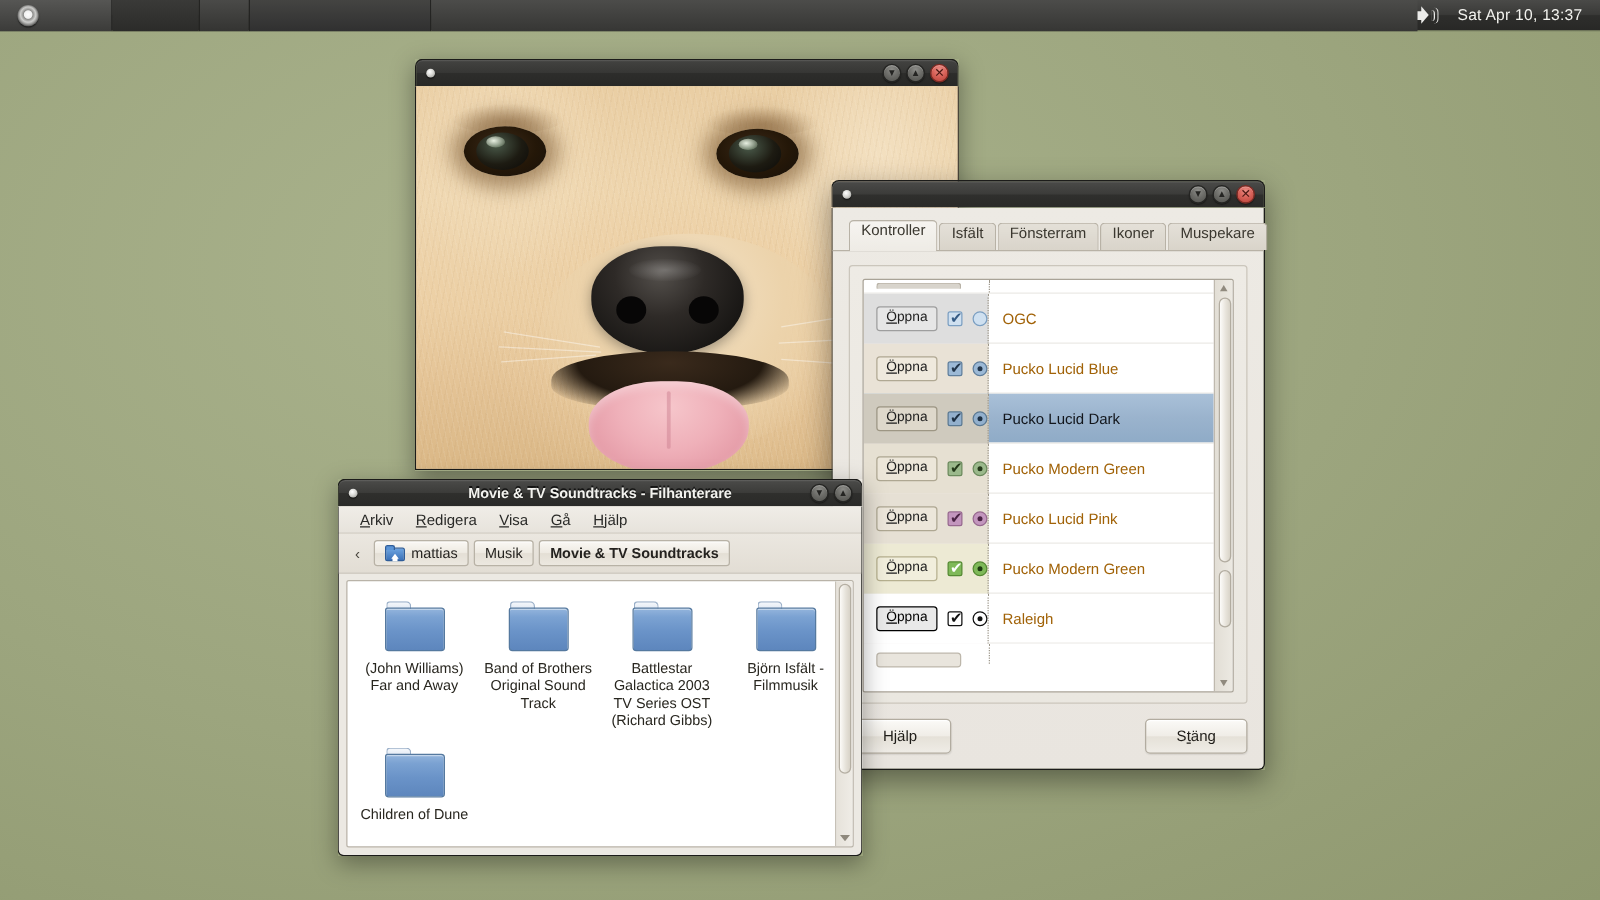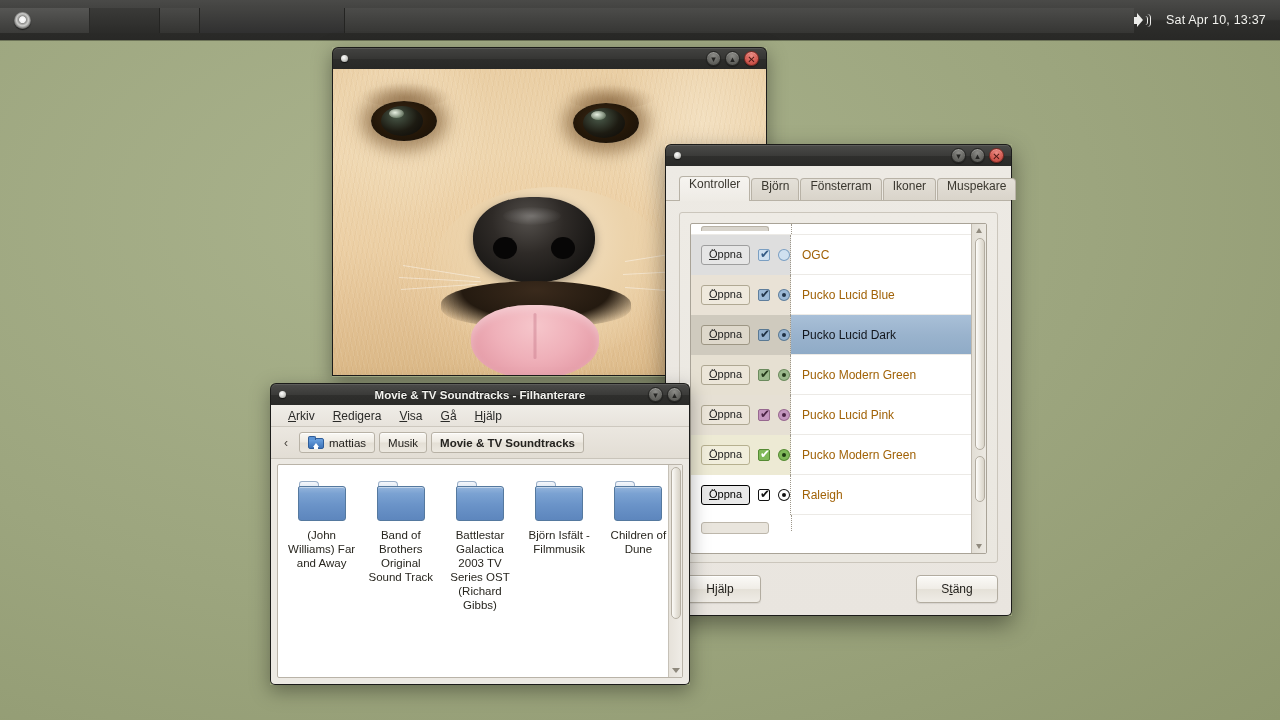--- a/index.html
+++ b/index.html
@@ -13,21 +13,21 @@
 
   
   #desktop {
     position: absolute; left:0; top:0; width:1280px; height:720px;
     background:
       radial-gradient(ellipse at 35% 30%, #aab38d 0%, #9ca57e 55%, #8f986f 100%);
   }
 
   
   #panel {
-    position:absolute; left:0; top:0; width:1280px; height:41px;
+    position:absolute; left:0; top:0; width:1280px; height:25px;
     background: linear-gradient(to bottom, #4a4a48 0%, #3a3a38 48%, #2e2e2c 52%, #282826 100%);
     border-bottom: 1px solid #6d7458;
     display:flex; align-items:center;
     color:#e9e9e4;
     font-size:12.5px;
   }
   #panel .panel-seg {
     height:25px; display:flex; align-items:center;
   }
   .seg-a { width:90px; background: linear-gradient(to bottom,#565654,#3b3b39); border-right:1px solid #2a2a28; }
@@ -246,21 +246,21 @@
   .homeicon .hs2{
     position:absolute; left:6px; bottom:0px; width:4px;height:3px; background:#fff;
   }
   .fileview {
     flex:1; margin:0 0 0 0; background:#fff;
     border:1px solid #b9b3a8; border-radius:2px;
     margin:5px 6px 6px 6px;
     position:relative; overflow:hidden;
   }
   .grid {
-    display:grid; grid-template-columns: repeat(5, 1fr);
+    display:grid; grid-template-columns: repeat(4, 1fr);
     padding:12px 4px 4px 4px; gap:0px 0px;
   }
   .fitem { text-align:center; padding:4px 6px 10px 6px; }
   .fitem .fthumb { display:flex; justify-content:center; margin-bottom:7px; }
   .folder { width:48px;height:40px; position:relative; }
   .folder .tab2 {
     position:absolute; left:1px; top:0; width:20px;height:7px;
     border-radius:3px 4px 0 0;
     background: linear-gradient(to bottom,#f4f7fb,#dfe7f2);
     border:1px solid #9aafc8; border-bottom:none;
@@ -492,21 +492,21 @@
         </span>
     </span>
   </div>
   <div class="winbody">
 
     <div class="tabstrip">
       <div class="tab active">
           <span>Kontroller</span>
         </div>
       <div class="tab">
-          <span>Björn</span>
+          <span>Isfält</span>
         </div>
       <div class="tab">
           <span>Fönsterram</span>
         </div>
       <div class="tab">
           <span>Ikoner</span>
         </div>
       <div class="tab">
           <span>Muspekare</span>
         </div>

